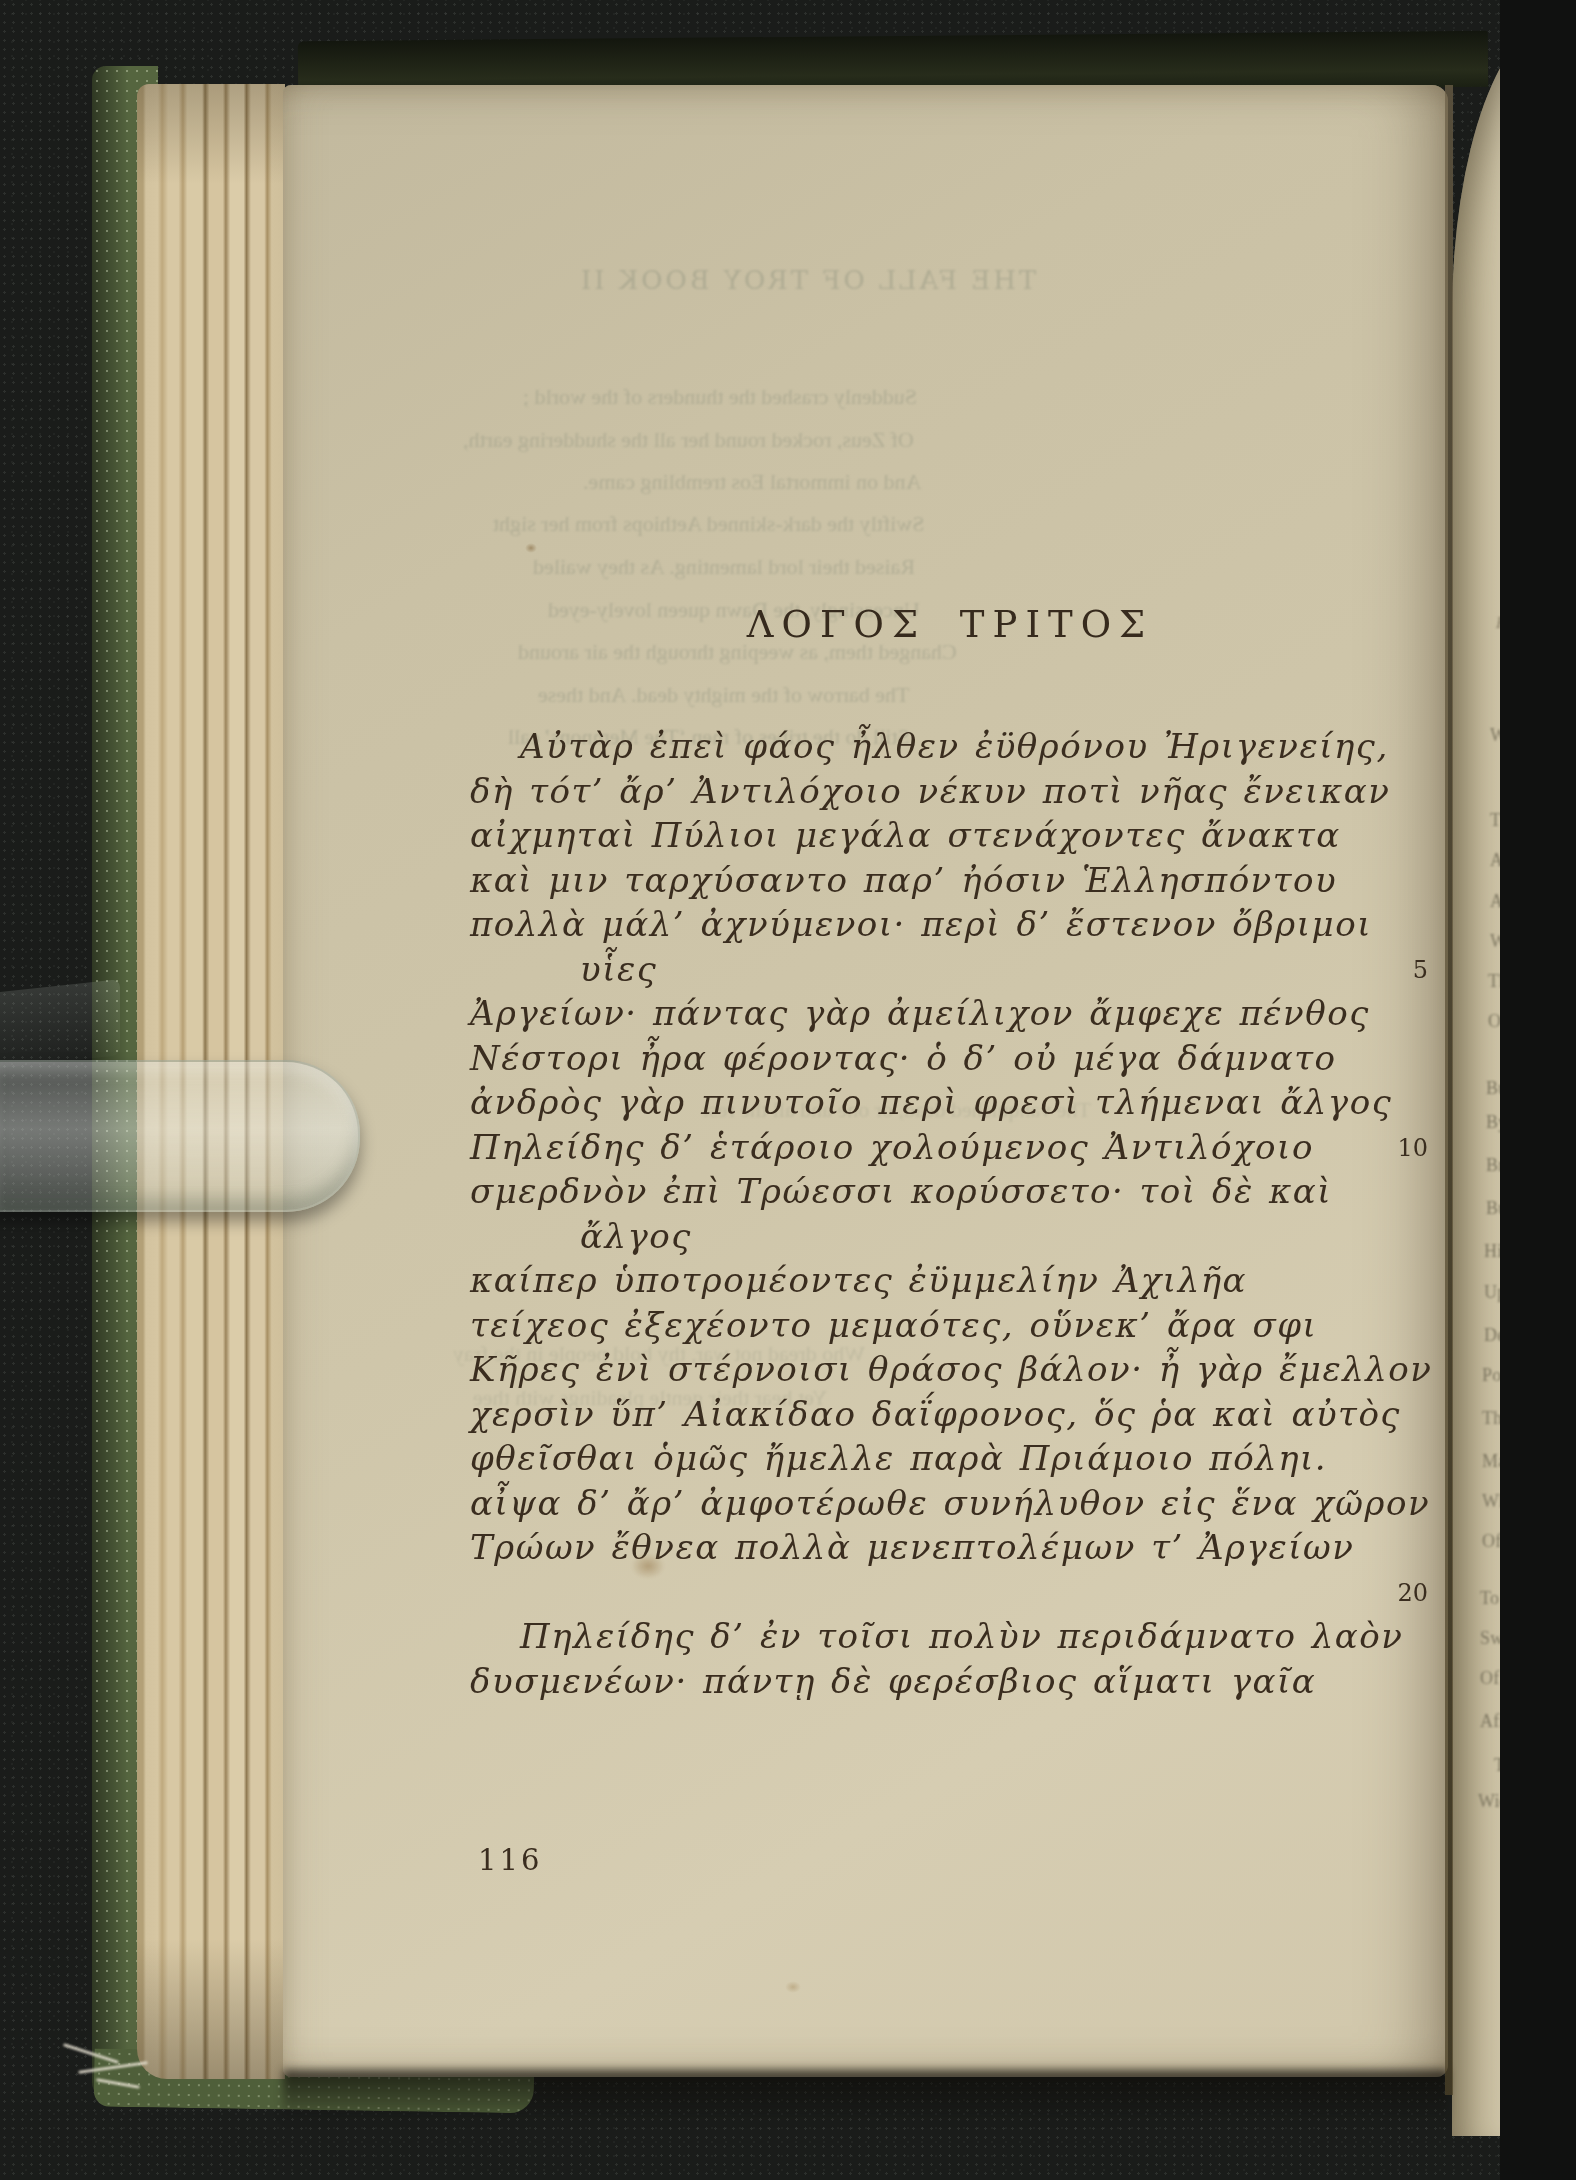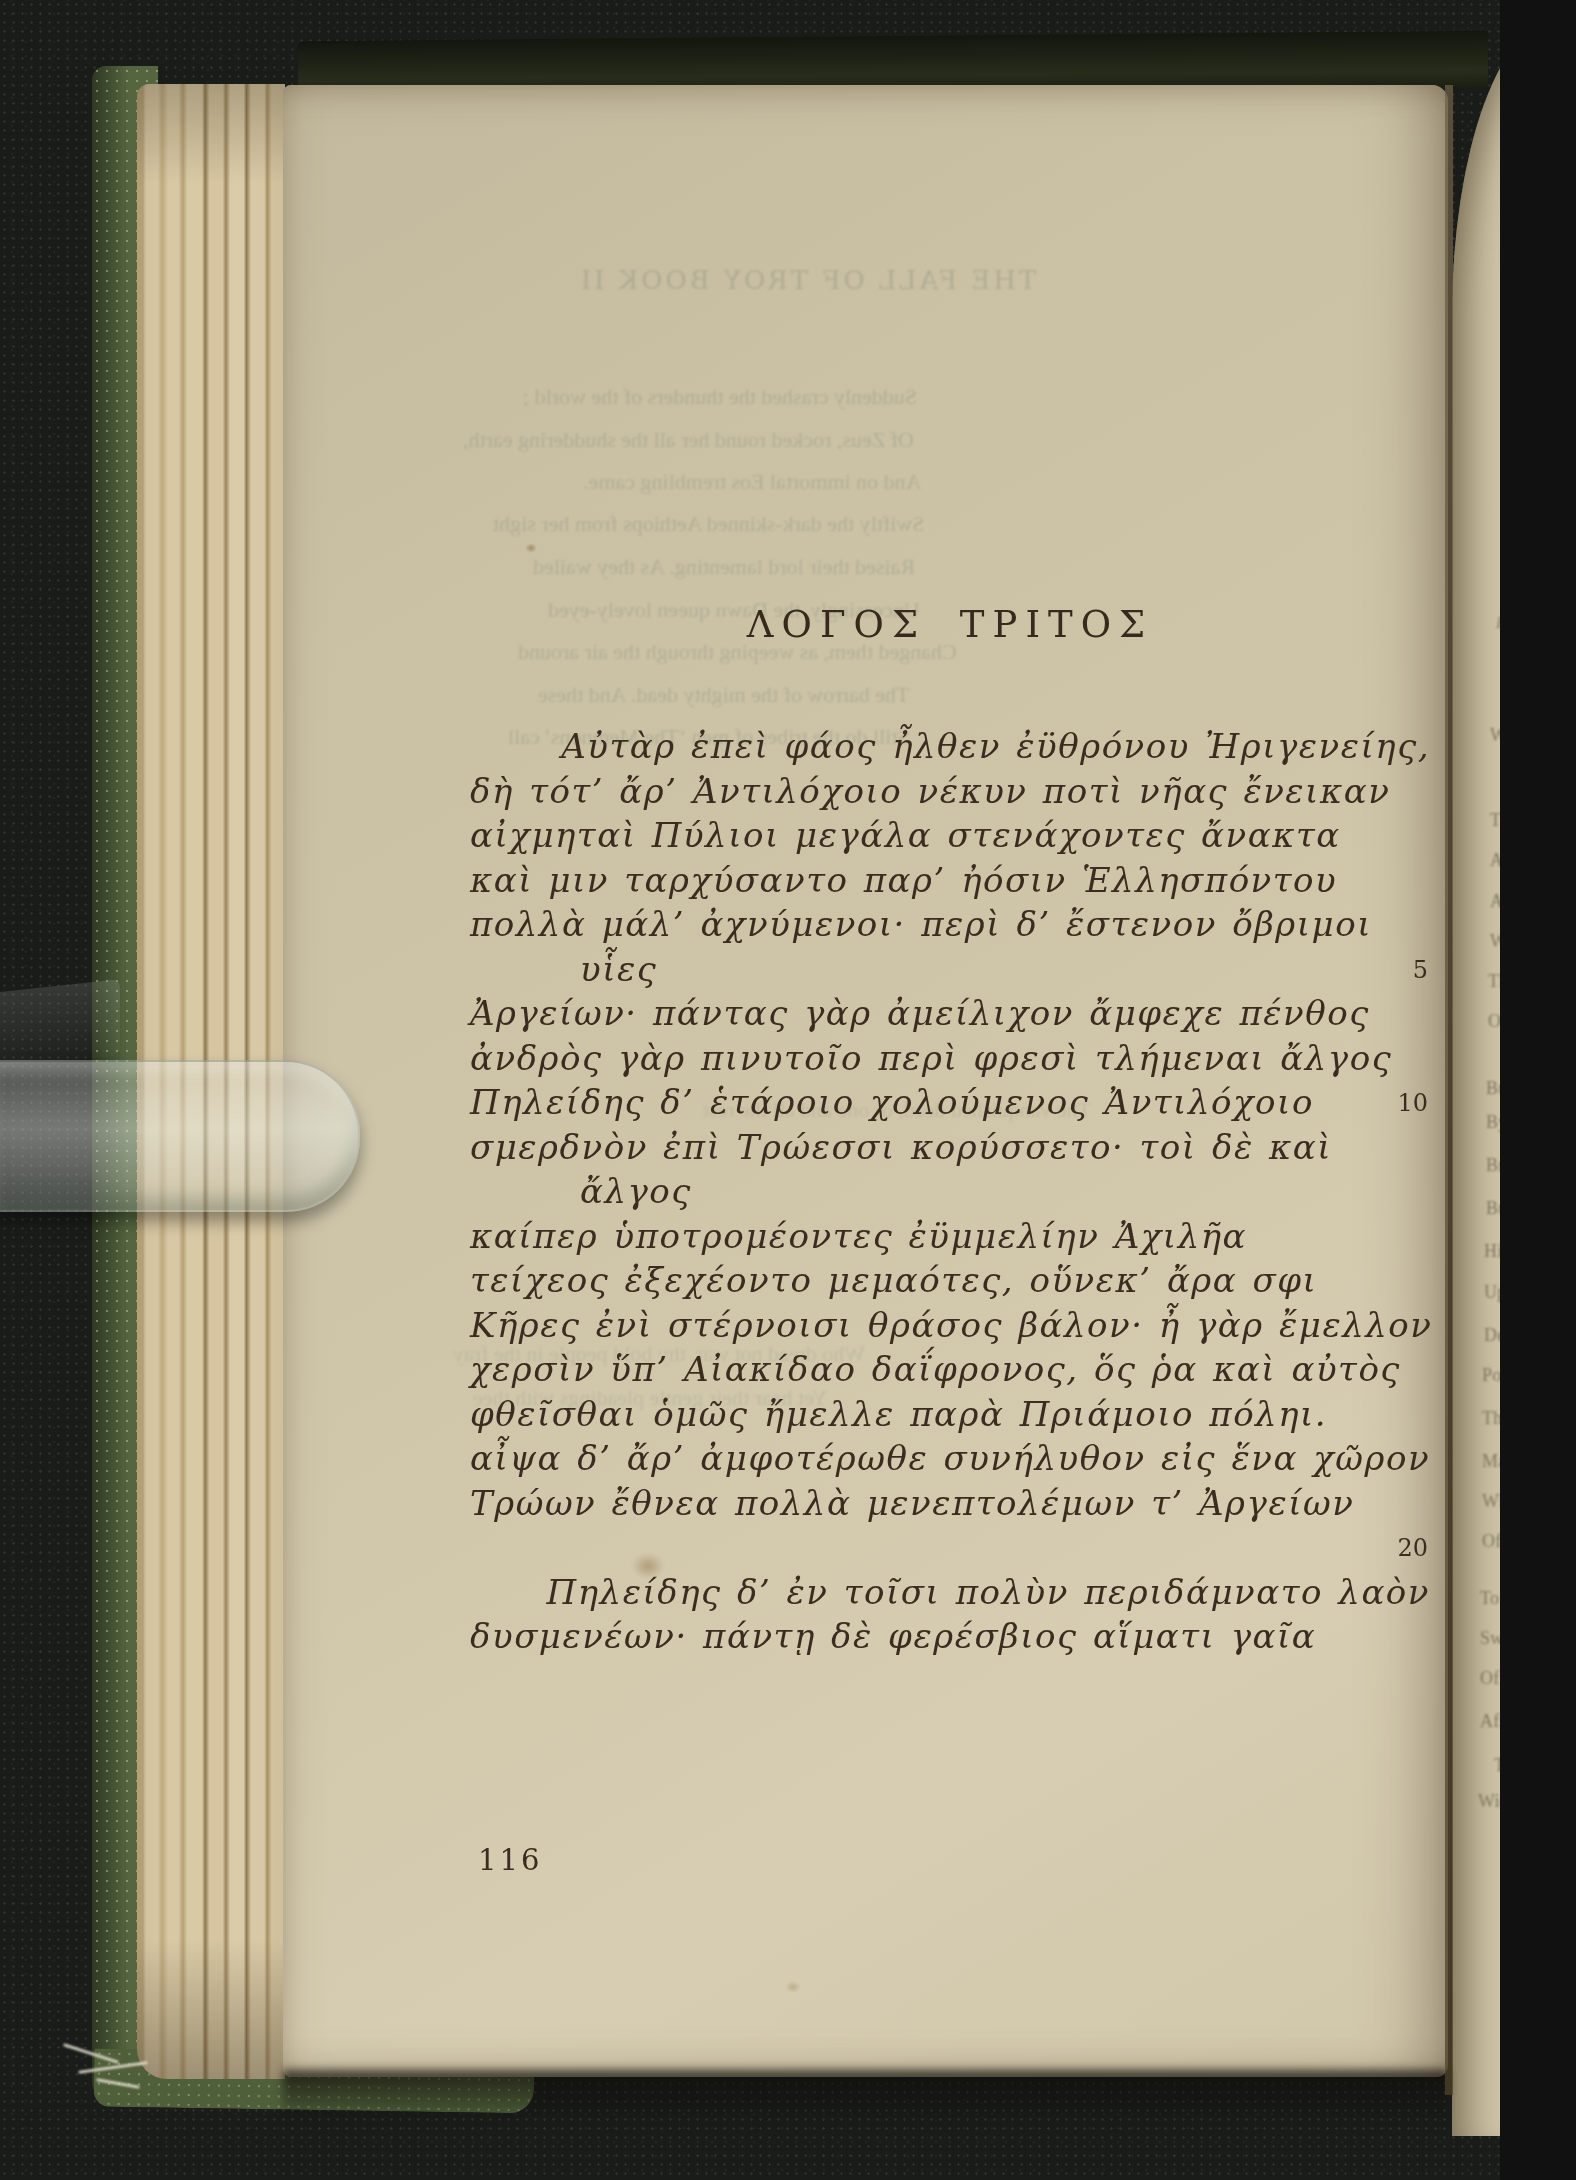--- a/index.html
+++ b/index.html
@@ -71,21 +71,21 @@
       font:26px "DejaVu Serif",serif;}
   .bleed.faint{opacity:.30;}
   
   #heading{position:absolute;left:187px;top:518px;width:960px;margin:0;
       text-align:center;font:normal 37px "DejaVu Serif",serif;color:#362a1d;
       letter-spacing:8px;word-spacing:14px;}
   #verse{position:absolute;left:187px;top:641px;width:960px;
       font:italic 34px "DejaVu Serif",serif;color:#3a2d1f;letter-spacing:1.5px;
       word-spacing:3px;}
   .vl{position:relative;height:44.5px;white-space:nowrap;}
-  .vl.fi{padding-left:50px;text-align:right;}
+  .vl.fi{padding-left:50px;}
   .vl.hg{padding-left:110px;}
   .vn{position:absolute;right:2px;top:7px;font-style:normal;font-size:24px;
       letter-spacing:0;color:#3a2d1f;}
   #pagenum{position:absolute;left:195px;top:1758px;font:normal 29px "DejaVu Serif",serif;
       color:#3a2d1f;letter-spacing:3px;}
   .stain{position:absolute;border-radius:50%;z-index:12;}
   
   #glass{position:absolute;left:-10px;top:1060px;width:366px;height:148px;z-index:40;
       background:linear-gradient(180deg,rgba(210,216,210,.28),rgba(236,240,236,.44) 45%,rgba(182,190,182,.30));
       border:2px solid rgba(135,145,135,.35);
@@ -129,20 +129,21 @@
     <h1 id="heading">ΛΟΓΟΣ ΤΡΙΤΟΣ</h1>
 
     <div id="verse">
       <div class="vl fi"><span class="vt">Αὐτὰρ ἐπεὶ φάος ἦλθεν ἐϋθρόνου Ἠριγενείης,</span><span class="vn"></span></div>
       <div class="vl"><span class="vt">δὴ τότ’ ἄρ’ Ἀντιλόχοιο νέκυν ποτὶ νῆας ἔνεικαν</span><span class="vn"></span></div>
       <div class="vl"><span class="vt">αἰχμηταὶ Πύλιοι μεγάλα στενάχοντες ἄνακτα</span><span class="vn"></span></div>
       <div class="vl"><span class="vt">καὶ μιν ταρχύσαντο παρ’ ἠόσιν Ἑλλησπόντου</span><span class="vn"></span></div>
       <div class="vl"><span class="vt">πολλὰ μάλ’ ἀχνύμενοι· περὶ δ’ ἔστενον ὄβριμοι</span><span class="vn"></span></div>
       <div class="vl hg"><span class="vt">υἷες</span><span class="vn">5</span></div>
       <div class="vl"><span class="vt">Ἀργείων· πάντας γὰρ ἀμείλιχον ἄμφεχε πένθος</span><span class="vn"></span></div>
+      <div class="vl"><span class="vt">Νέστορι ἦρα φέροντας· ὁ δ’ οὐ μέγα δάμνατο</span><span class="vn"></span></div>
       <div class="vl"><span class="vt">ἀνδρὸς γὰρ πινυτοῖο περὶ φρεσὶ τλήμεναι ἄλγος</span><span class="vn"></span></div>
       <div class="vl"><span class="vt">Πηλείδης δ’ ἑτάροιο χολούμενος Ἀντιλόχοιο</span><span class="vn">10</span></div>
       <div class="vl"><span class="vt">σμερδνὸν ἐπὶ Τρώεσσι κορύσσετο· τοὶ δὲ καὶ</span><span class="vn"></span></div>
       <div class="vl hg"><span class="vt">ἄλγος</span><span class="vn"></span></div>
       <div class="vl"><span class="vt">καίπερ ὑποτρομέοντες ἐϋμμελίην Ἀχιλῆα</span><span class="vn"></span></div>
       <div class="vl"><span class="vt">τείχεος ἐξεχέοντο μεμαότες, οὕνεκ’ ἄρα σφι</span><span class="vn"></span></div>
       <div class="vl"><span class="vt">Κῆρες ἐνὶ στέρνοισι θράσος βάλον· ἦ γὰρ ἔμελλον</span><span class="vn"></span></div>
       <div class="vl"><span class="vt">χερσὶν ὕπ’ Αἰακίδαο δαΐφρονος, ὅς ῥα καὶ αὐτὸς</span><span class="vn"></span></div>
       <div class="vl"><span class="vt">φθεῖσθαι ὁμῶς ἤμελλε παρὰ Πριάμοιο πόληι.</span><span class="vn"></span></div>
       <div class="vl"><span class="vt">αἶψα δ’ ἄρ’ ἀμφοτέρωθε συνήλυθον εἰς ἕνα χῶρον</span><span class="vn"></span></div>

